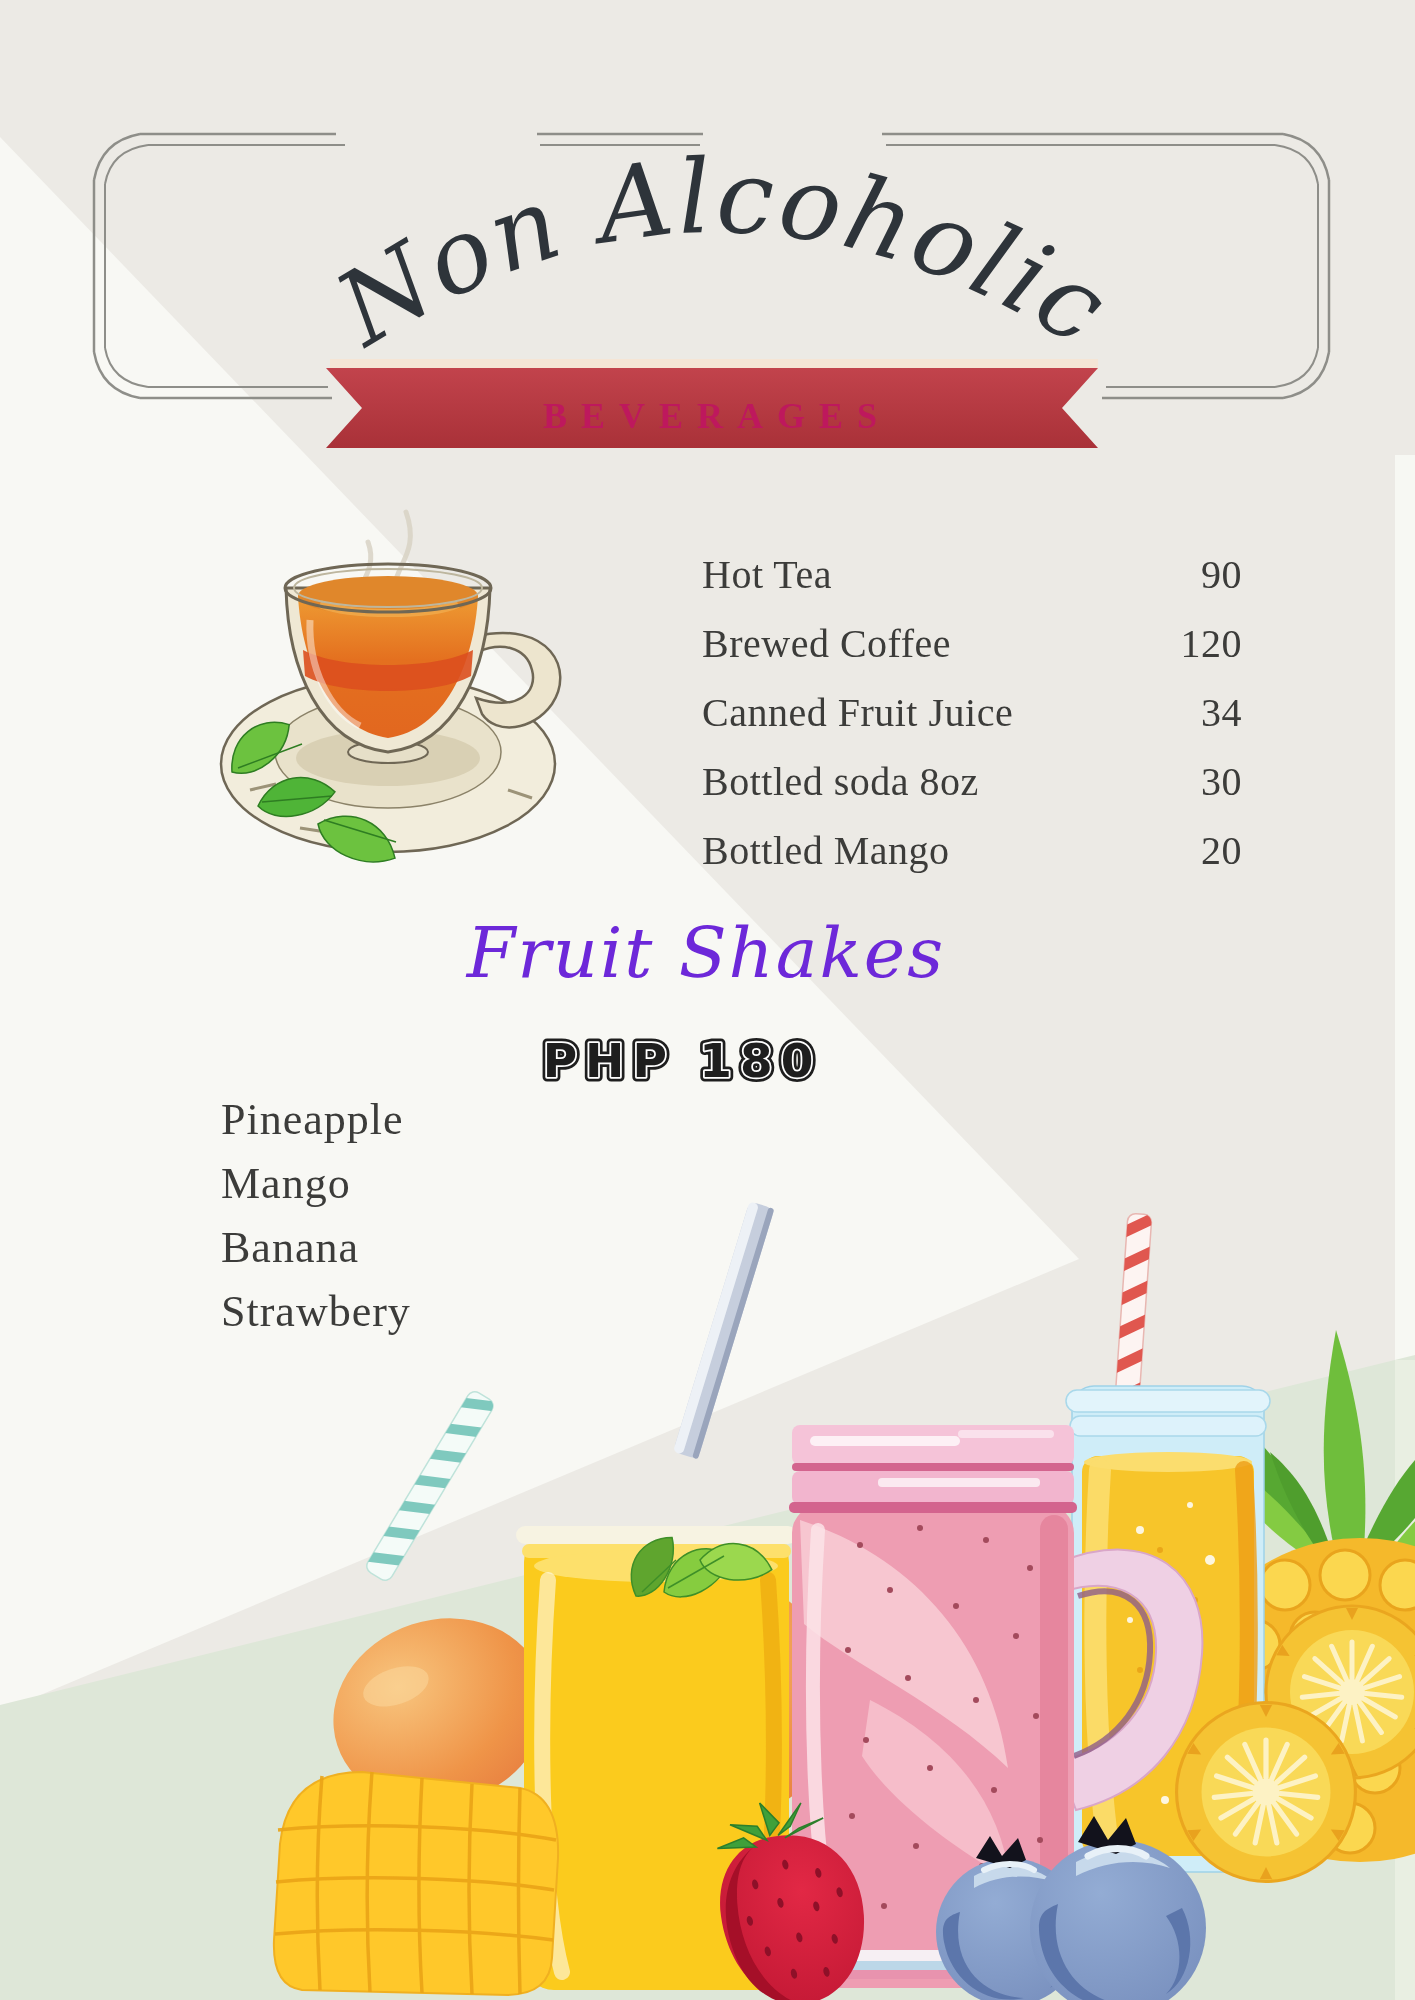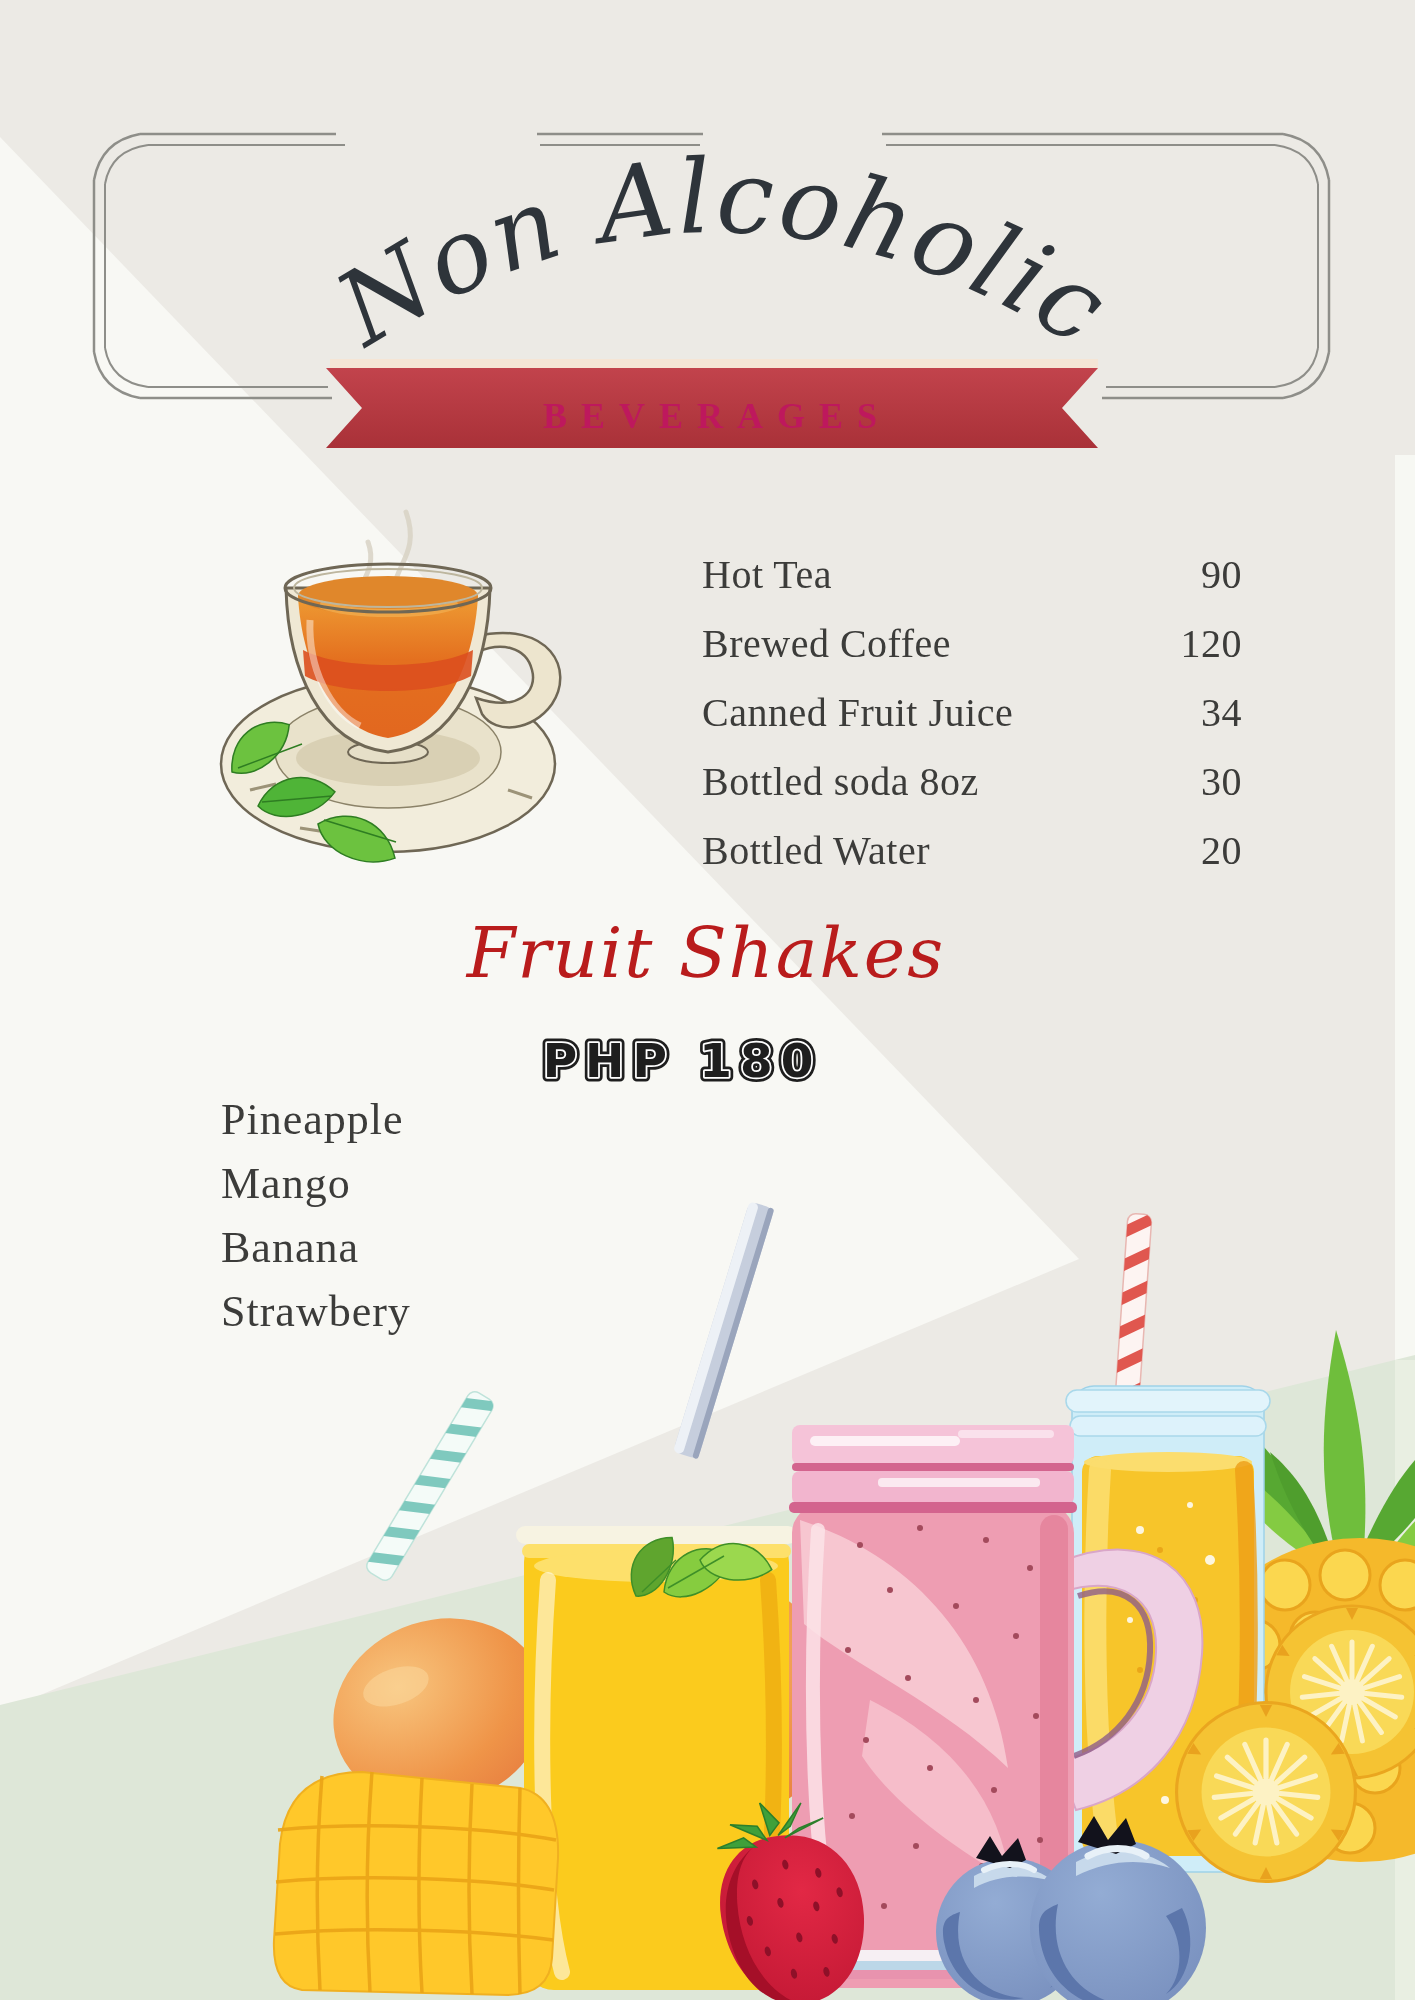--- a/index.html
+++ b/index.html
@@ -18,21 +18,21 @@
   }
   .menu-list{
     position:absolute;left:664px;top:540px;width:578px;
     font-size:40px;color:#3C3C3A;letter-spacing:.5px;
   }
   .menu-row{display:flex;justify-content:space-between;align-items:baseline;height:69px;line-height:69px;margin-left:38px;}
   .menu-row .item-price{font-variant-numeric:tabular-nums;}
   .shake-title{
     position:absolute;left:420px;top:912px;width:572px;text-align:center;
     font-family:"DejaVu Serif","Liberation Serif",serif;font-style:italic;
-    font-size:70px;color:#b91c1c;letter-spacing:2px;
+    font-size:70px;color:#6d28d9;letter-spacing:2px;
   }
   .php-price{position:absolute;left:470px;top:1022px;}
   .flavors{
     position:absolute;left:221px;top:1088px;width:360px;
     font-size:44px;color:#3C3C3A;letter-spacing:1px;
   }
   .flavor{height:64px;line-height:64px;}
 </style>
 </head>
 <body>
@@ -398,21 +398,21 @@
     </div>
     <div class="menu-row">
       <span class="item-name">Canned Fruit Juice</span>
       <span class="item-price">34</span>
     </div>
     <div class="menu-row">
       <span class="item-name">Bottled soda 8oz</span>
       <span class="item-price">30</span>
     </div>
     <div class="menu-row">
-      <span class="item-name">Bottled Water</span>
+      <span class="item-name">Bottled Mango</span>
       <span class="item-price">20</span>
     </div>
   </div>
 
   <div class="shake-title">Fruit Shakes</div>
 
   <svg class="php-price" width="424" height="76" viewBox="0 0 424 76" xmlns="http://www.w3.org/2000/svg">
     <text x="212" y="55" text-anchor="middle" font-family="DejaVu Sans, Liberation Sans, sans-serif" font-weight="bold" font-size="47" letter-spacing="8" fill="none" stroke="#1E1E1E" stroke-width="9" stroke-linejoin="round">PHP 180</text>
     <text x="212" y="55" text-anchor="middle" font-family="DejaVu Sans, Liberation Sans, sans-serif" font-weight="bold" font-size="47" letter-spacing="8" fill="#1E1E1E" stroke="#FFFFFF" stroke-width="3.5" stroke-linejoin="round" paint-order="stroke">PHP 180</text>
   </svg>

